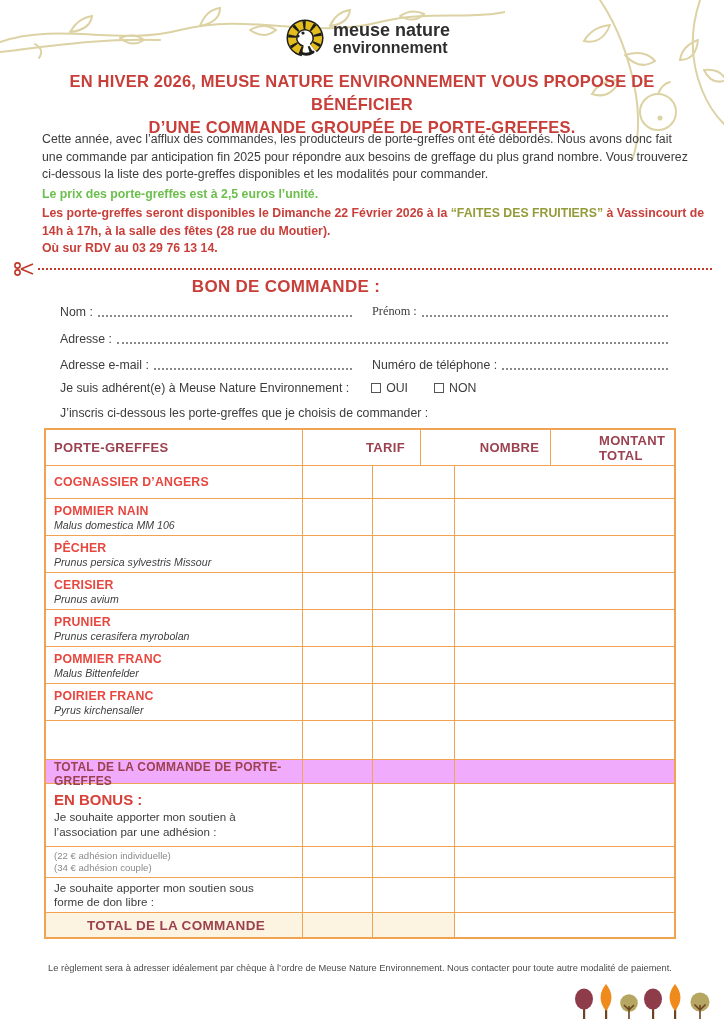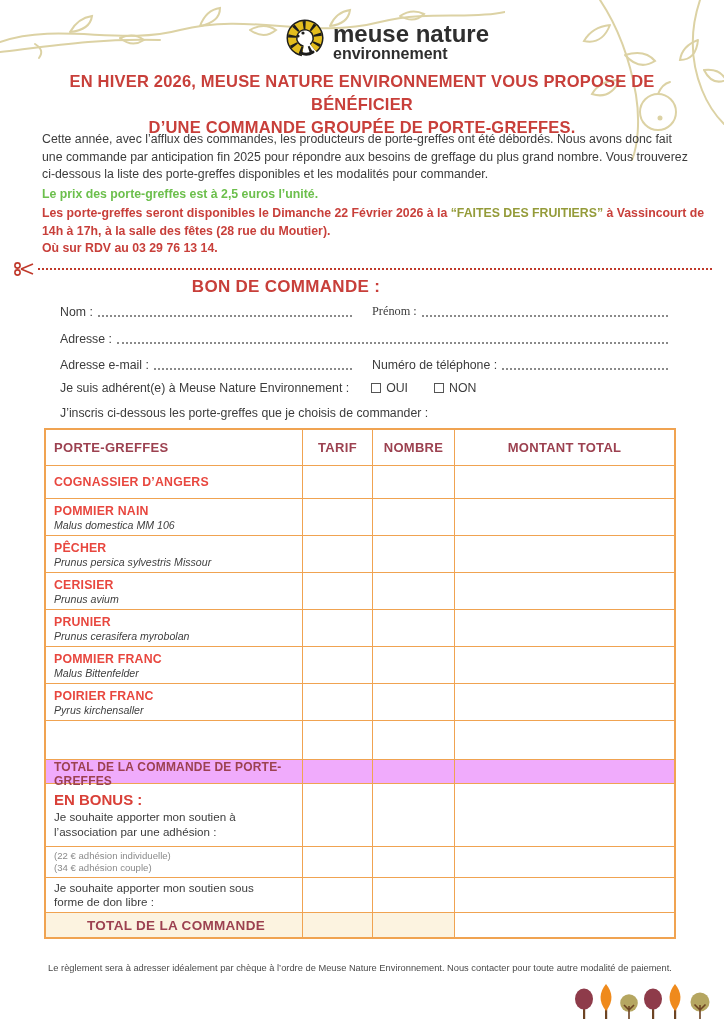--- a/index.html
+++ b/index.html
@@ -3,21 +3,21 @@
 <meta charset="utf-8">
 <style>
   html,body{margin:0;padding:0;background:#ffffff;}
   .page{
     position:relative;width:724px;height:1024px;margin:0 auto;background:#ffffff;
     font-family:"Liberation Sans","DejaVu Sans",sans-serif;overflow:hidden;
   }
   .abs{position:absolute;}
   
   .logo-text{line-height:1.05;color:#2e2e2e;font-weight:bold;}
-  .logo-text .l1{font-size:24px;}
+  .logo-text .l1{font-size:18px;}
   .logo-text .l2{font-size:16px;}
   
   .title{left:28px;top:70px;width:668px;text-align:center;color:#c83f3a;font-weight:bold;
          font-size:16.5px;line-height:23px;letter-spacing:.2px;}
   
   .intro{left:42px;top:131px;width:652px;font-size:12.3px;line-height:17.5px;color:#3c3c3c;}
   .price-line{margin-top:2px;color:#6cbf4c;font-weight:bold;}
   
   .avail{left:42px;top:205px;width:664px;font-size:12.3px;line-height:17.5px;
          color:#c83f3a;font-weight:bold;}
@@ -37,21 +37,21 @@
   .cb{display:inline-block;width:8px;height:8px;border:1.4px solid #555;margin-right:5px;}
   .member-opt{display:flex;align-items:center;}
   .instruction{left:60px;top:406px;font-size:12.3px;color:#3c3c3c;}
   
   .otable{left:44px;top:428px;width:632px;border:2px solid #f0a351;box-sizing:border-box;}
   .tr{display:grid;grid-template-columns:257px 70px 82px 1fr;border-bottom:1.5px solid #f0a351;}
   .tr:last-child{border-bottom:none;}
   .td{border-right:1.5px solid #f0a351;box-sizing:border-box;padding:0 0 0 8px;
       display:flex;flex-direction:column;justify-content:center;}
   .td:last-child{border-right:none;}
-  .thead{height:35px;}
+  .thead{height:35px;gap:48px;}
   .thead .td{color:#9c4150;font-weight:bold;font-size:13px;letter-spacing:.3px;}
   .thead .td.center, .td.center{align-items:center;padding-left:0;}
   .sp-row{height:36px;}
   .sp-row.first{height:32px;}
   .sp-name{color:#e8473f;font-weight:bold;font-size:12.3px;letter-spacing:.2px;}
   .sp-latin{font-style:italic;font-size:10.6px;color:#3f3f3f;margin-top:1px;}
   .empty-row{height:38px;}
   .totalpg-row{height:23px;background:#f0abfc;}
   .totalpg-row .td{color:#9c4150;font-weight:bold;font-size:12px;letter-spacing:.2px;}
   .bonus-row{height:62px;}

